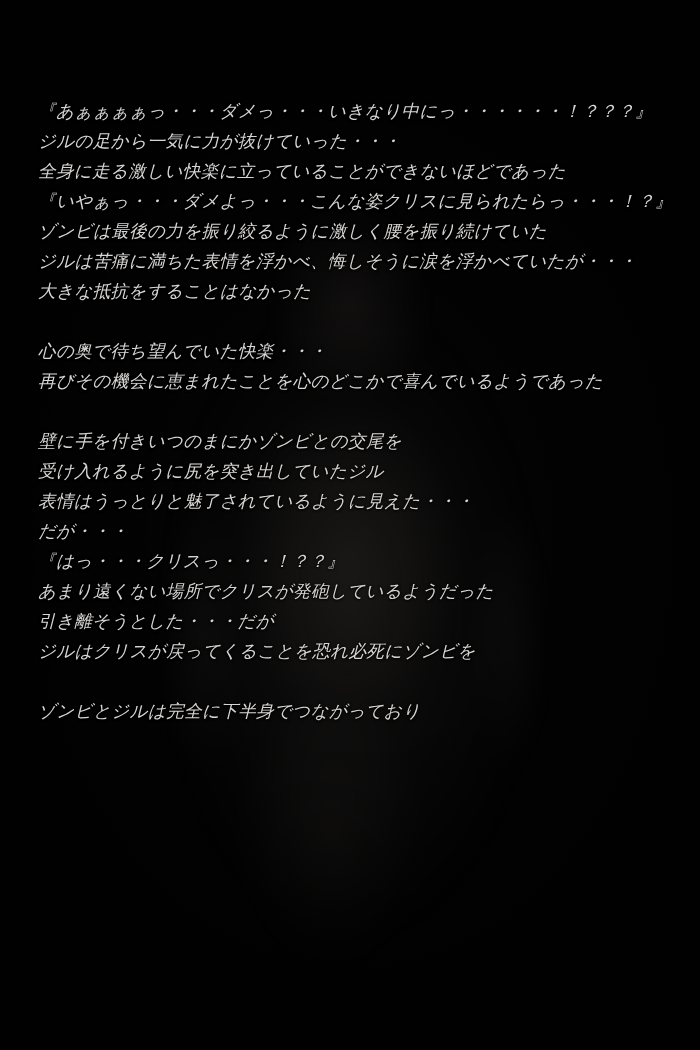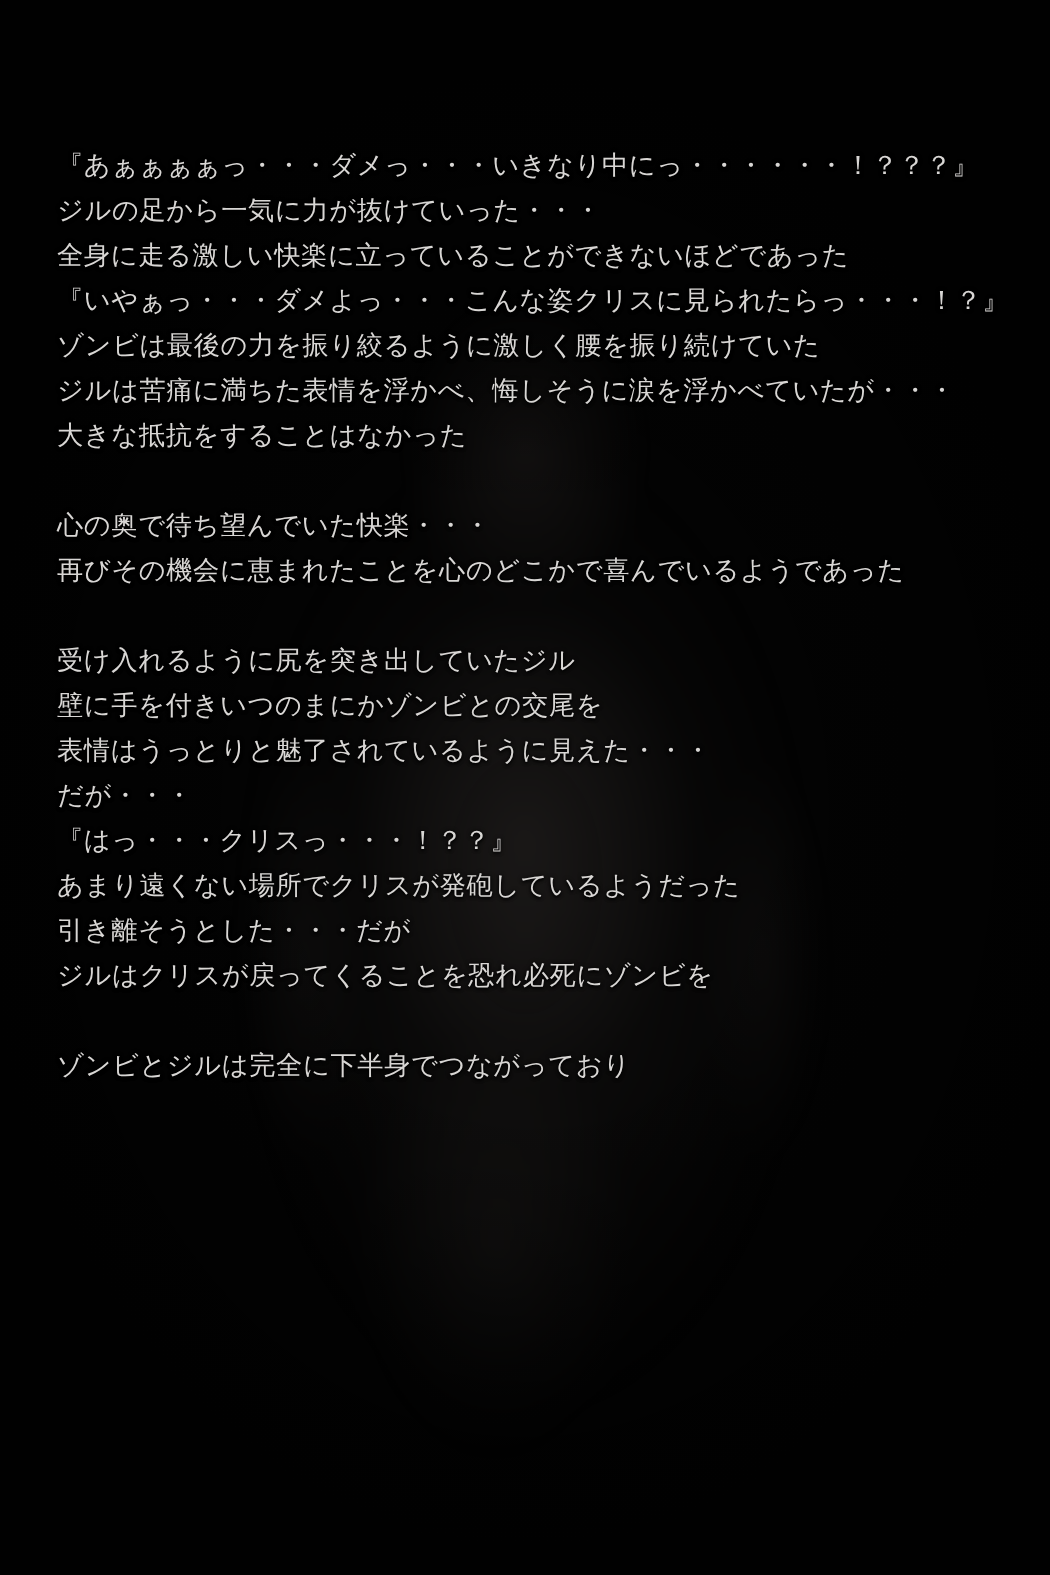--- a/index.html
+++ b/index.html
@@ -47,20 +47,21 @@
     padding: 96px 38px 0 38px;
     box-sizing: border-box;
   }
   .line {
     color: #d8d6d4;
     font-size: 17.5px;
     line-height: 30px;
     letter-spacing: 0.4px;
     white-space: pre;
     text-shadow: 0 0 3px rgba(0,0,0,0.95), 0 1px 2px rgba(0,0,0,0.9);
+    font-style: italic;
   }
   .line.blank {
     height: 30px;
   }
 </style>
 </head>
 <body>
 
 <div id="page" style="background: rgb(3, 3, 3);">
   <div id="bg-figure"></div>
@@ -70,22 +71,22 @@
       <div class="line">ジルの足から一気に力が抜けていった・・・</div>
       <div class="line">全身に走る激しい快楽に立っていることができないほどであった</div>
       <div class="line">『いやぁっ・・・ダメよっ・・・こんな姿クリスに見られたらっ・・・！？』</div>
       <div class="line">ゾンビは最後の力を振り絞るように激しく腰を振り続けていた</div>
       <div class="line">ジルは苦痛に満ちた表情を浮かべ、悔しそうに涙を浮かべていたが・・・</div>
       <div class="line">大きな抵抗をすることはなかった</div>
       <div class="line blank"></div>
       <div class="line">心の奥で待ち望んでいた快楽・・・</div>
       <div class="line">再びその機会に恵まれたことを心のどこかで喜んでいるようであった</div>
       <div class="line blank"></div>
+      <div class="line">壁に手を付きいつのまにかゾンビとの交尾を</div>
       <div class="line">受け入れるように尻を突き出していたジル</div>
-      <div class="line">壁に手を付きいつのまにかゾンビとの交尾を</div>
       <div class="line">表情はうっとりと魅了されているように見えた・・・</div>
       <div class="line">だが・・・</div>
       <div class="line">『はっ・・・クリスっ・・・！？？』</div>
       <div class="line">あまり遠くない場所でクリスが発砲しているようだった</div>
       <div class="line">引き離そうとした・・・だが</div>
       <div class="line">ジルはクリスが戻ってくることを恐れ必死にゾンビを</div>
       <div class="line blank"></div>
       <div class="line">ゾンビとジルは完全に下半身でつながっており</div>
     </div>
 </div>

